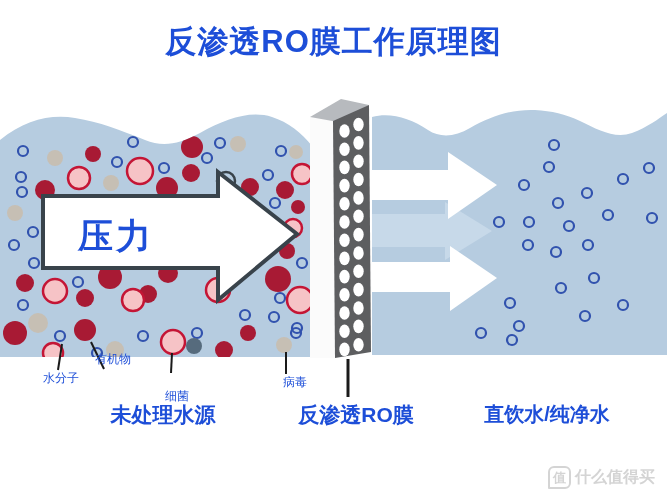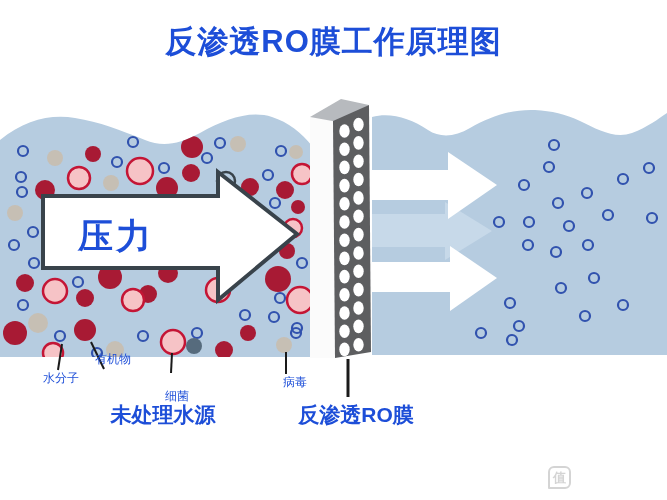--- a/index.html
+++ b/index.html
@@ -206,18 +206,20 @@
 
   <div class="txt pressure">压力</div>
 
   <div class="txt legend-label ll-water">水分子</div>
   <div class="txt legend-label ll-organic">有机物</div>
   <div class="txt legend-label ll-bacteria">细菌</div>
   <div class="txt legend-label ll-virus">病毒</div>
 
   <div class="txt section-label sl-source">未处理水源</div>
   <div class="txt section-label sl-membrane">反渗透RO膜</div>
+  <div class="txt section-label sl-clean">直饮水/纯净水</div>
 
   <div class="txt watermark">
     <span class="wm-badge">值</span>
+    <span>什么值得买</span>
   </div>
 
 </div>
 
 </body></html>

